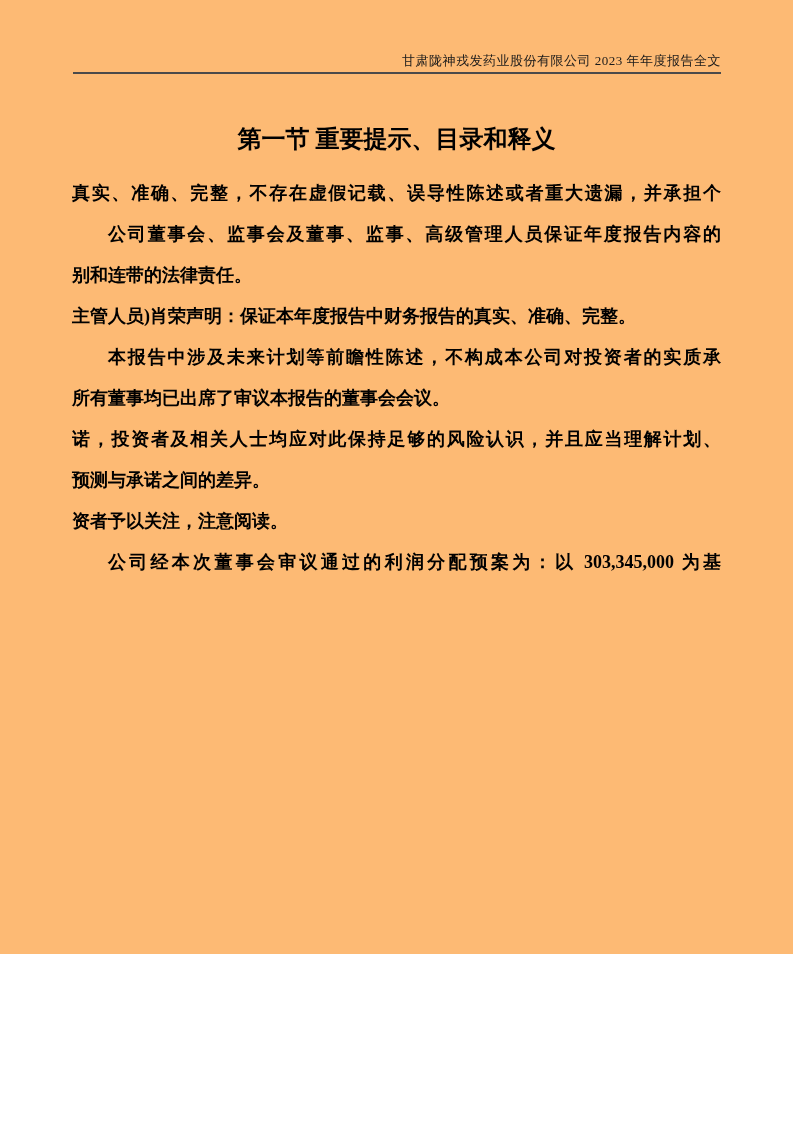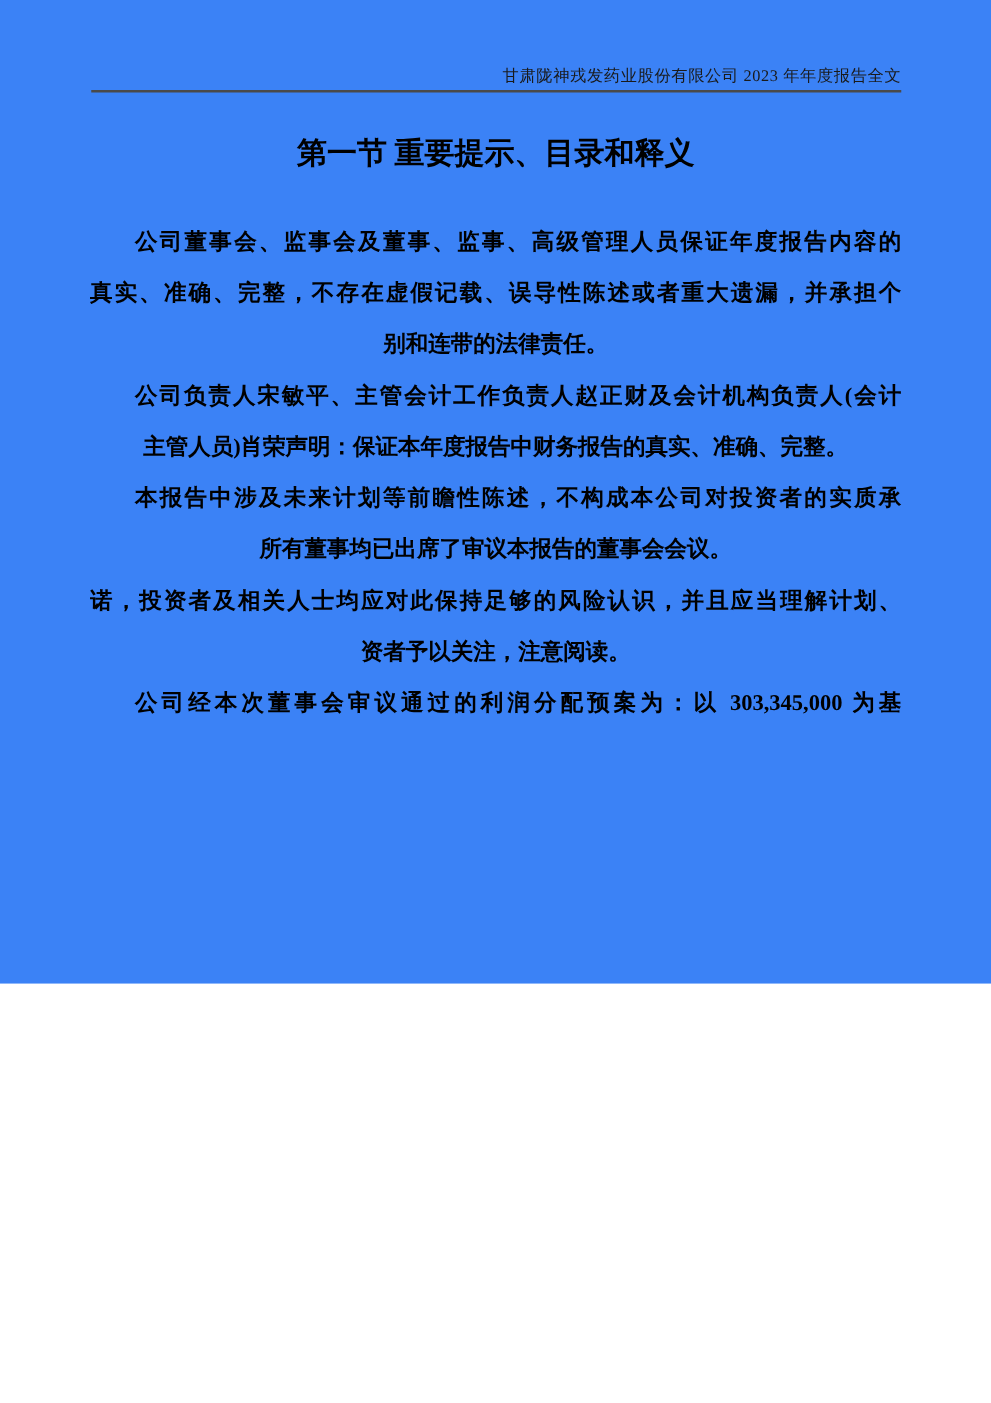--- a/index.html
+++ b/index.html
@@ -3,22 +3,22 @@
 <meta charset="utf-8">
 <style>
   html, body {
     margin: 0;
     padding: 0;
     background: #ffffff;
   }
   .page {
     position: relative;
     width: 793px;
-    height: 787px;
-    background: #3b82f6;
+    height: 954px;
+    background: #fdba74;
     overflow: hidden;
     font-family: "Liberation Serif", "DejaVu Serif", serif;
     color: #000000;
   }
   .report-header {
     position: absolute;
     top: 53px;
     left: 72px;
     right: 72px;
     text-align: right;
@@ -31,41 +31,41 @@
   .header-rule {
     position: absolute;
     top: 72px;
     left: 73px;
     right: 72px;
     height: 2px;
     background: #4a4a4a;
   }
   .section-title {
     position: absolute;
-    top: 108px;
+    top: 124px;
     left: 0;
     width: 793px;
     text-align: center;
     font-size: 24px;
     font-weight: 700;
     line-height: 30px;
     white-space: nowrap;
   }
   .body-text {
     position: absolute;
     top: 173px;
     left: 72px;
     right: 72px;
   }
   .line {
     height: 41px;
     line-height: 41px;
     font-size: 18px;
     font-weight: 600;
-    text-align: center;
+    text-align: left;
     white-space: nowrap;
   }
   .line.fill {
     text-align: justify;
     text-align-last: justify;
     text-justify: inter-character;
     white-space: normal;
     overflow: hidden;
   }
   .line.indent {
@@ -86,27 +86,27 @@
 
 <div class="page">
 
   <div class="report-header">甘肃陇神戎发药业股份有限公司 2023 年年度报告全文</div>
 
   <div class="header-rule"></div>
 
   <div class="section-title">第一节 重要提示、目录和释义</div>
 
   <div class="body-text">
+    <div class="line fill">真实、准确、完整，不存在虚假记载、误导性陈述或者重大遗漏，并承担个</div>
     <div class="line indent fill">公司董事会、监事会及董事、监事、高级管理人员保证年度报告内容的</div>
-    <div class="line fill">真实、准确、完整，不存在虚假记载、误导性陈述或者重大遗漏，并承担个</div>
     <div class="line">别和连带的法律责任。</div>
-    <div class="line indent fill">公司负责人宋敏平、主管会计工作负责人赵正财及会计机构负责人(会计</div>
     <div class="line">主管人员)肖荣声明：保证本年度报告中财务报告的真实、准确、完整。</div>
     <div class="line indent fill">本报告中涉及未来计划等前瞻性陈述，不构成本公司对投资者的实质承</div>
     <div class="line">所有董事均已出席了审议本报告的董事会会议。</div>
     <div class="line fill">诺，投资者及相关人士均应对此保持足够的风险认识，并且应当理解计划、</div>
+    <div class="line">预测与承诺之间的差异。</div>
     <div class="line">资者予以关注，注意阅读。</div>
     <div class="line indent fill">公司经本次董事会审议通过的利润分配预案为：以 303,345,000 为基</div>
   </div>
 
   <div class="page-number">2</div>
 
 </div>
 
 </body></html>

